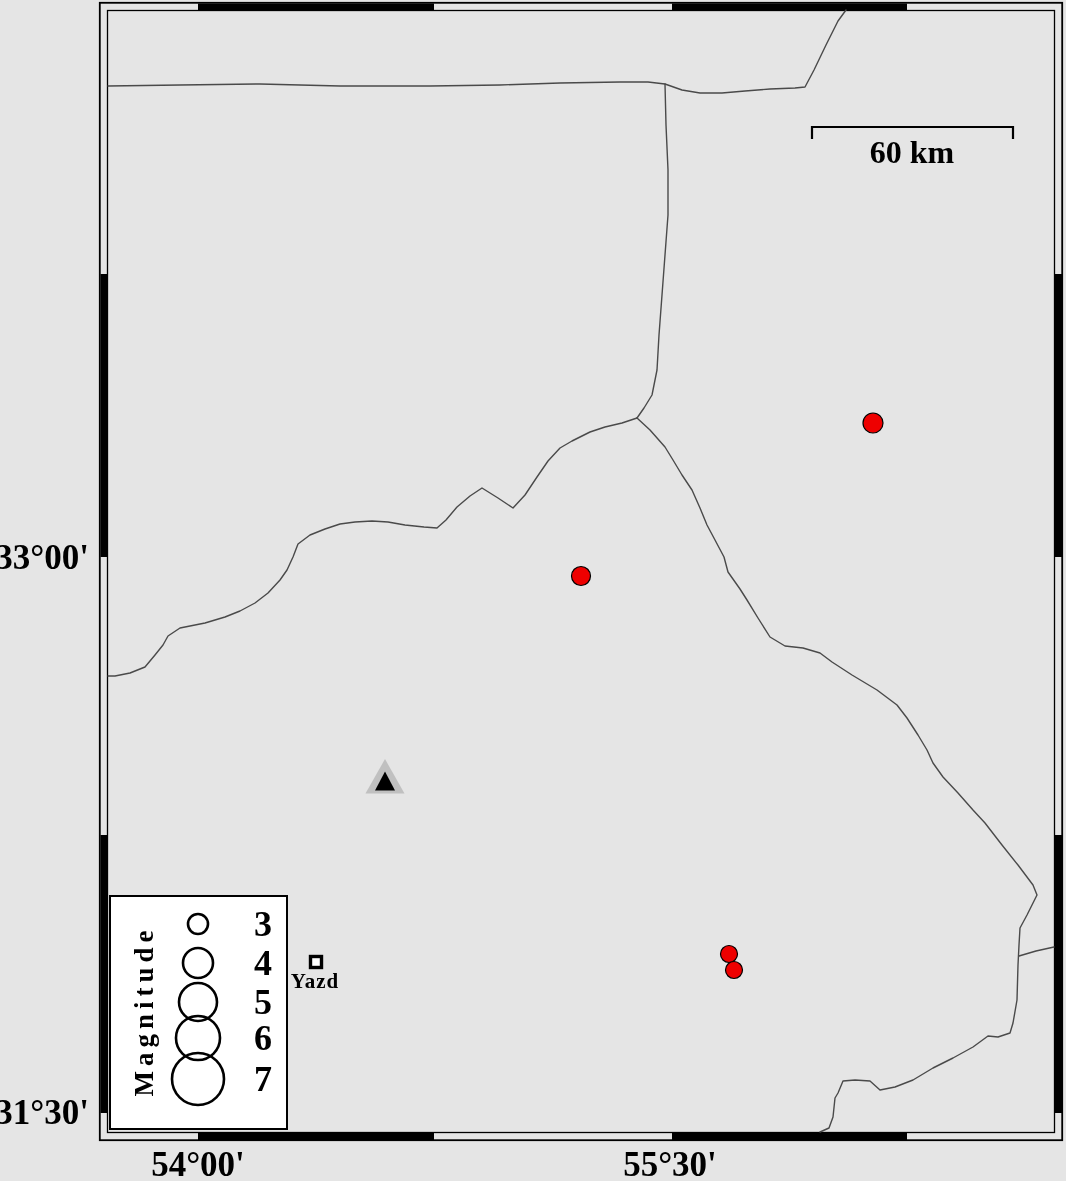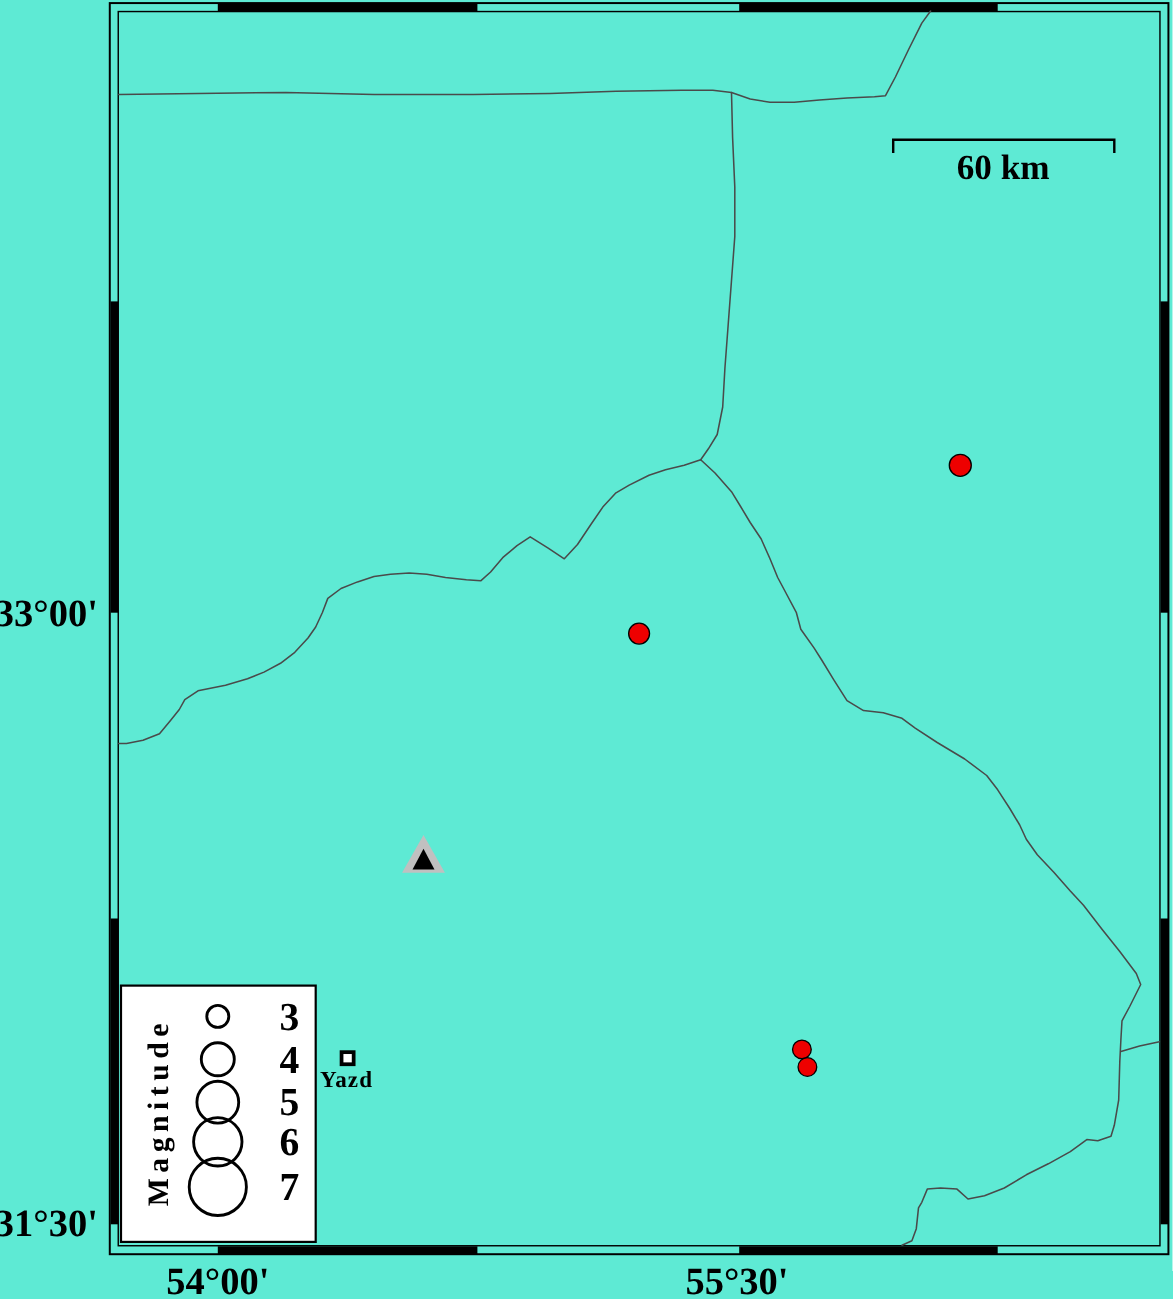--- a/index.html
+++ b/index.html
@@ -1,16 +1,16 @@
 <!DOCTYPE html>
 <html><head>
 <meta charset="utf-8">
 <style>
   html,body{margin:0;padding:0;background:#ffffff;}
-  .figure{position:relative;width:1066px;height:1181px;background:#5eead4;overflow:hidden;}
+  .figure{position:relative;width:1066px;height:1181px;background:#e5e5e5;overflow:hidden;}
   svg text{font-family:"Liberation Serif","DejaVu Serif",serif;font-weight:bold;fill:#000;}
   .axis{font-size:35px;}
   .num{font-size:36px;}
   .scale{font-size:32px;}
   .city{font-size:21px;letter-spacing:1px;}
   .legend-title{font-size:27px;letter-spacing:5px;}
 </style>
 </head>
 <body>
 

